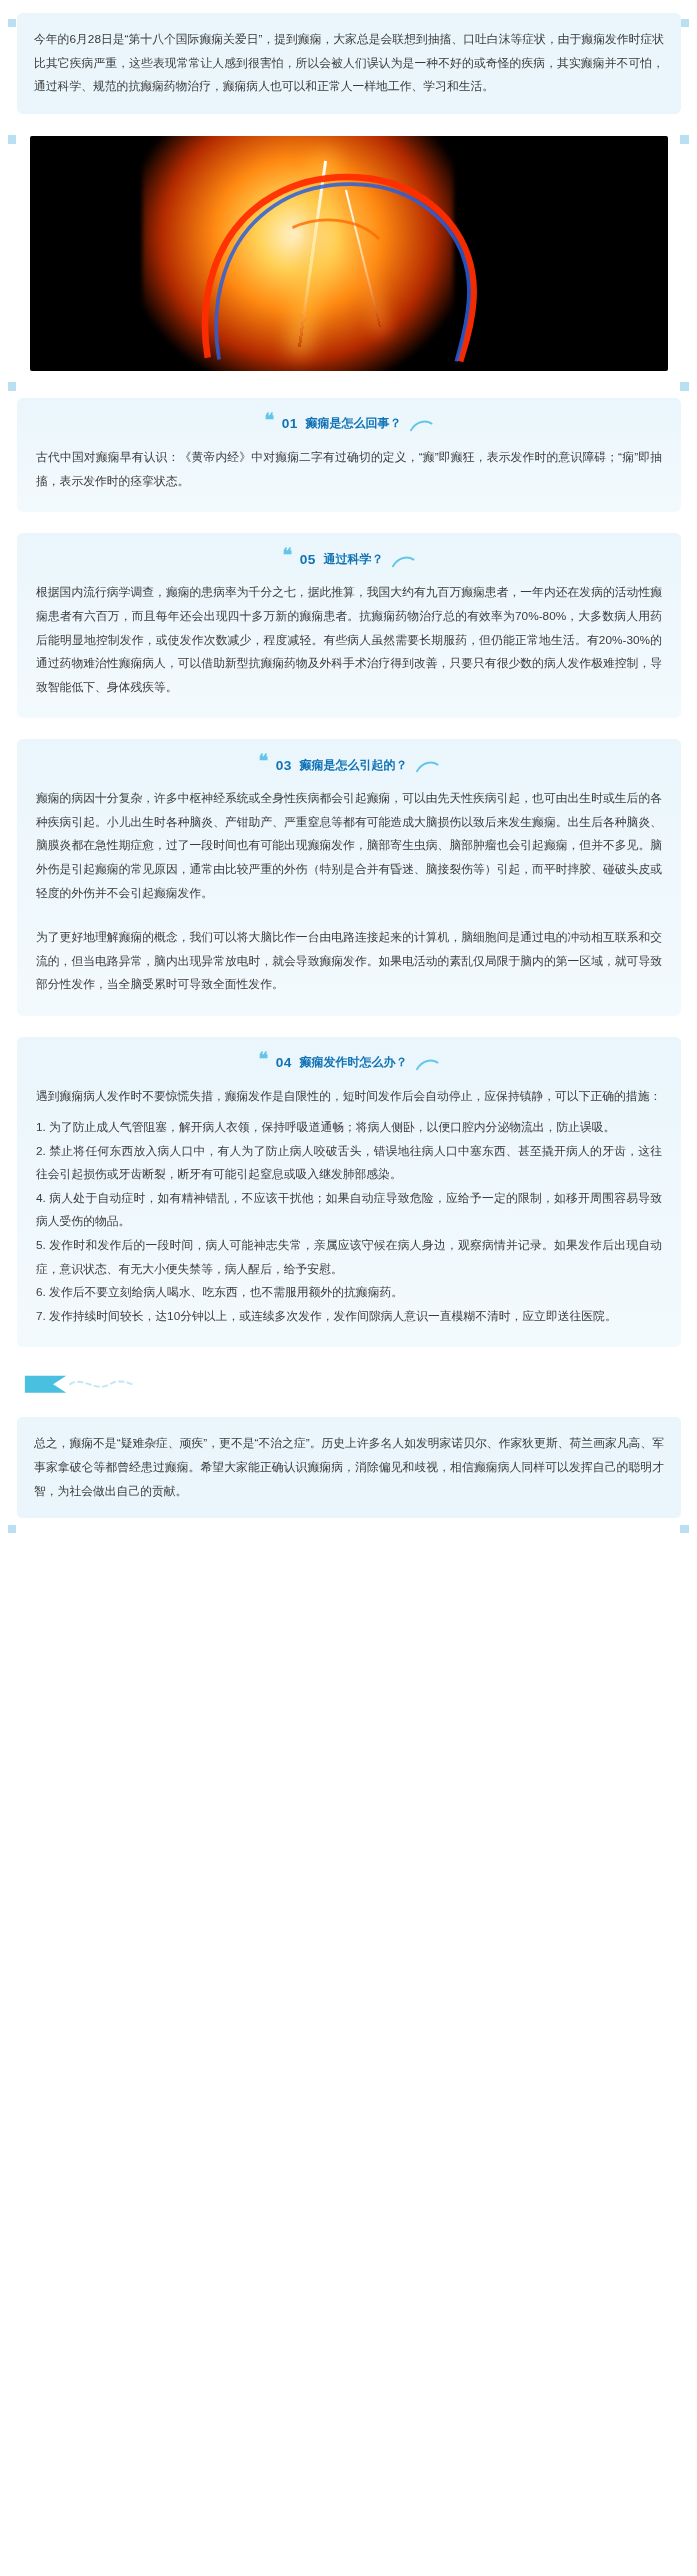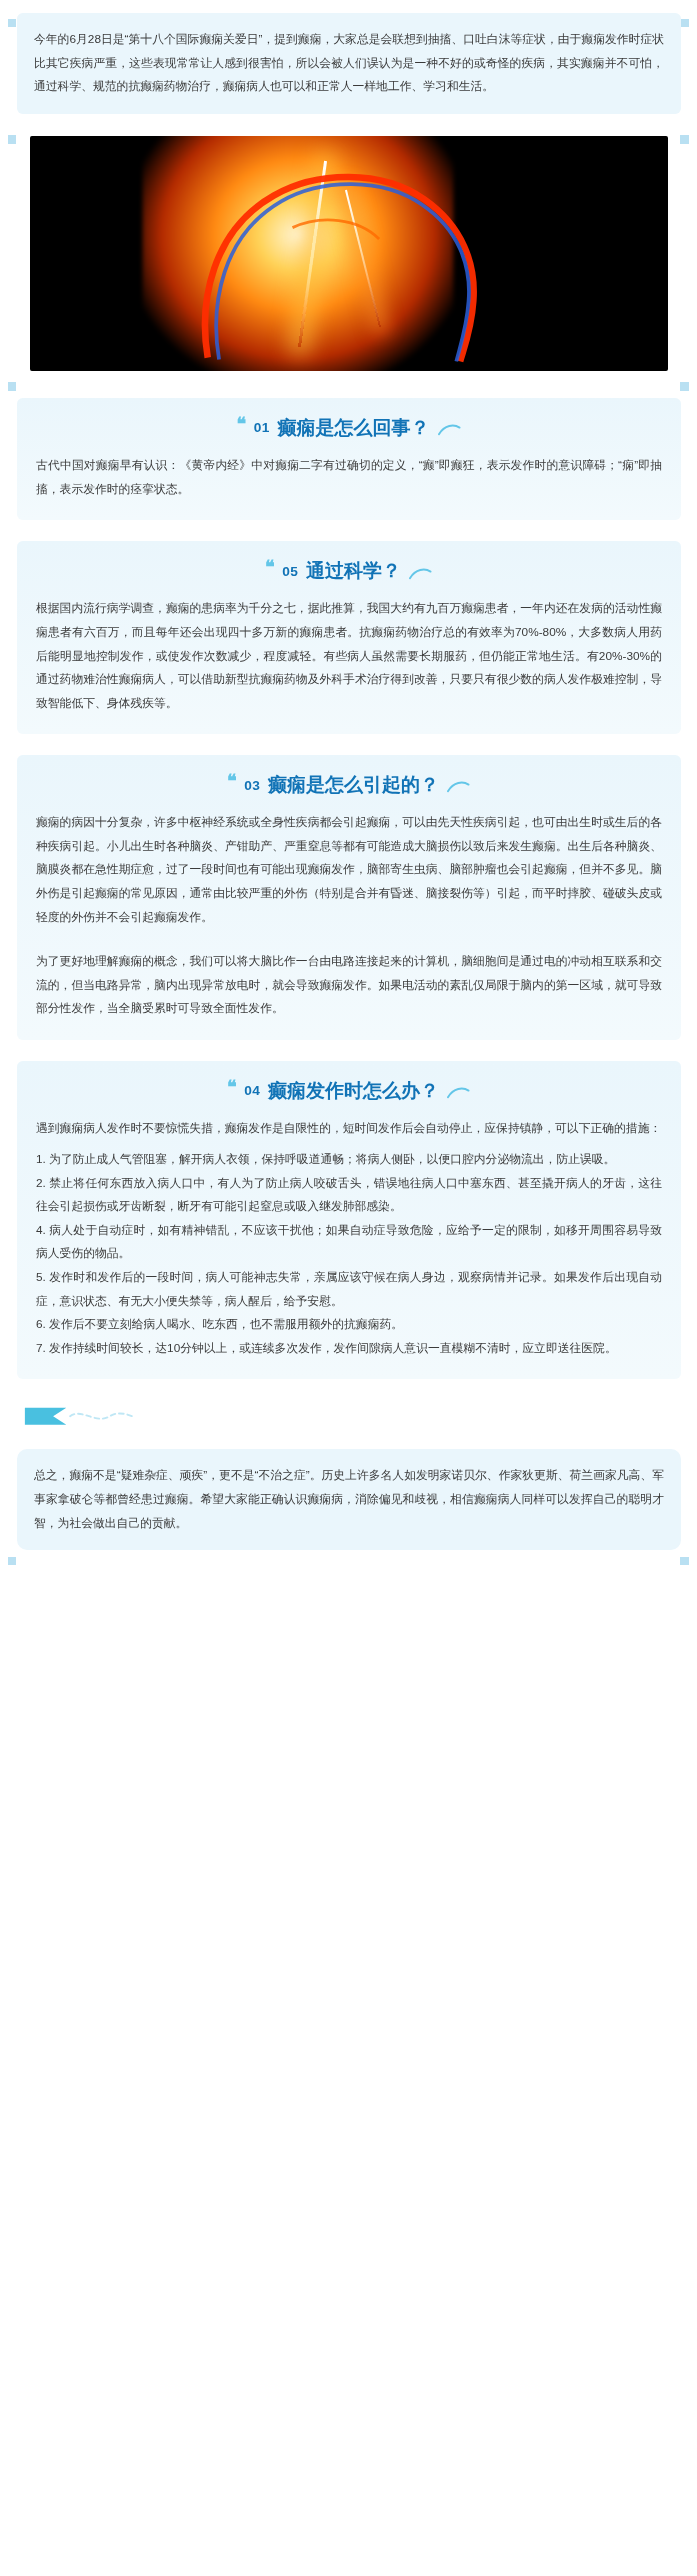--- a/index.html
+++ b/index.html
@@ -107,21 +107,21 @@
   }
   .sec-num {
     color: #1173b6;
     font-size: 13.7px;
     font-weight: bold;
     letter-spacing: 0.5px;
     text-align: center;
   }
   .sec-title {
     color: #1173b6;
-    font-size: 19px;
+    font-size: 12px;
     font-weight: bold;
   }
   .swoosh {
     width: 24.5px; height: 15px;
     position: relative;
     top: 1.9px;
   }
   p.body {
     font-size: 11.8px;
     line-height: 2.0;
@@ -138,21 +138,21 @@
     font-size: 11.8px;
     line-height: 2.0;
     color: #3b3b3b;
     text-align: justify;
   }
 
   
   .footer-card {
     margin: 21px 17px 0 17px;
     background: #eaf6fc;
-    border-radius: 10px;
+    border-radius: 5px;
     padding: 15px 17px;
     font-size: 11.8px;
     line-height: 2.0;
     color: #3a3a3a;
     text-align: justify;
   }
 
   
   .ribbon {
     margin: 24.5px 0 0 22.6px;

